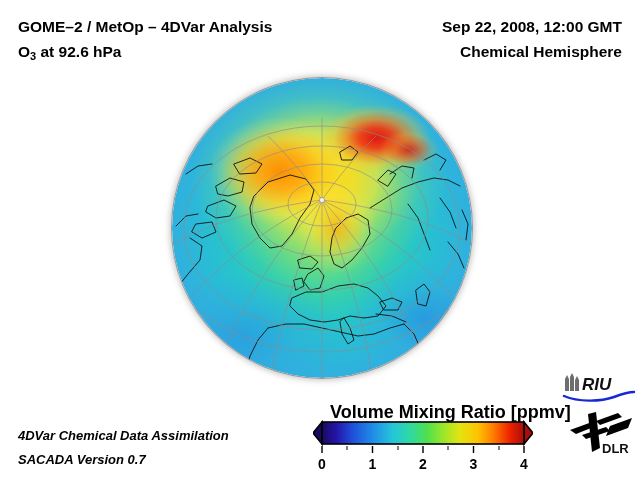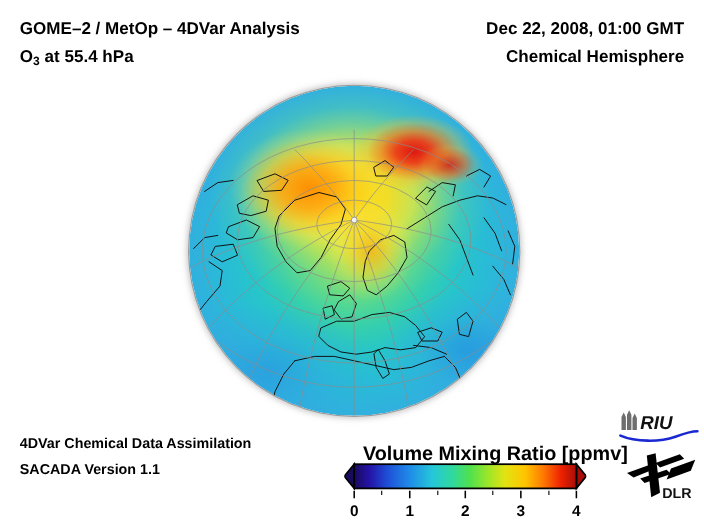--- a/index.html
+++ b/index.html
@@ -65,21 +65,21 @@
         rgba(35,140,225,.60) 0%, rgba(50,165,225,.30) 55%,
         rgba(60,180,220,0) 100%);}
   
   .shade{background:
       radial-gradient(circle at 50% 50%,
         rgba(0,0,0,0) 72%, rgba(0,0,0,.07) 88%,
         rgba(0,0,0,.20) 97%, rgba(0,0,0,.30) 100%);}
   .gridsvg,.coastsvg{position:absolute;inset:0;}
 
   
-  .footer{position:absolute;left:18px;top:391px;}
+  .footer{position:absolute;left:18px;top:424px;font-style:italic;}
   .foot-line{font-size:13px;font-weight:bold;line-height:24px;white-space:nowrap;}
 
   
   .cb-title{position:absolute;left:330px;top:402px;font-size:18px;
             font-weight:bold;white-space:nowrap;}
   .cbar{position:absolute;left:313px;top:420px;width:220px;height:26px;}
   .cb-ticks{position:absolute;left:313px;top:446px;width:220px;height:28px;}
   .cb-num{position:absolute;font-size:14px;font-weight:bold;
           transform:translateX(-50%);top:10px;}
 
@@ -87,25 +87,25 @@
   .riu{position:absolute;left:562px;top:372px;width:74px;height:30px;}
   .dlr{position:absolute;left:566px;top:408px;width:70px;height:48px;}
 </style>
 </head>
 <body>
 
 <div class="stage">
 
   <div class="hdr-left">
     <div class="hdr-line">GOME–2 / MetOp – 4DVar Analysis</div>
-    <div class="hdr-line"><span>O</span><span class="sub">3</span><span> at 55.4 hPa</span></div>
+    <div class="hdr-line"><span>O</span><span class="sub">3</span><span> at 92.6 hPa</span></div>
   </div>
 
   <div class="hdr-right">
-    <div class="hdr-line">Dec 22, 2008, 01:00 GMT</div>
+    <div class="hdr-line">Sep 22, 2008, 12:00 GMT</div>
     <div class="hdr-line">Chemical Hemisphere</div>
   </div>
 
   <div class="globe-wrap">
     <div class="globe">
       <div class="layer base"></div>
       <div class="layer warm1"></div>
       <div class="layer warm2"></div>
       <div class="layer cool1"></div>
       <div class="layer cool2"></div>
@@ -197,21 +197,21 @@
 
         <circle cx="150" cy="122" r="2.6" fill="#f2f2f2" stroke="#8d8d8d" stroke-width="0.7"></circle>
       </svg>
 
       <div class="layer shade"></div>
     </div>
   </div>
 
   <div class="footer">
     <div class="foot-line">4DVar Chemical Data Assimilation</div>
-    <div class="foot-line">SACADA Version 1.1</div>
+    <div class="foot-line">SACADA Version 0.7</div>
   </div>
 
   <div class="cb-title">Volume Mixing Ratio [ppmv]</div>
 
   <svg class="cbar" viewBox="0 0 220 26" preserveAspectRatio="none">
     <defs>
       <linearGradient id="cbgrad" x1="0" y1="0" x2="1" y2="0">
         <stop offset="0.00" stop-color="#1a0a5e"></stop>
         <stop offset="0.07" stop-color="#2414a8"></stop>
         <stop offset="0.15" stop-color="#1f4fd8"></stop>

